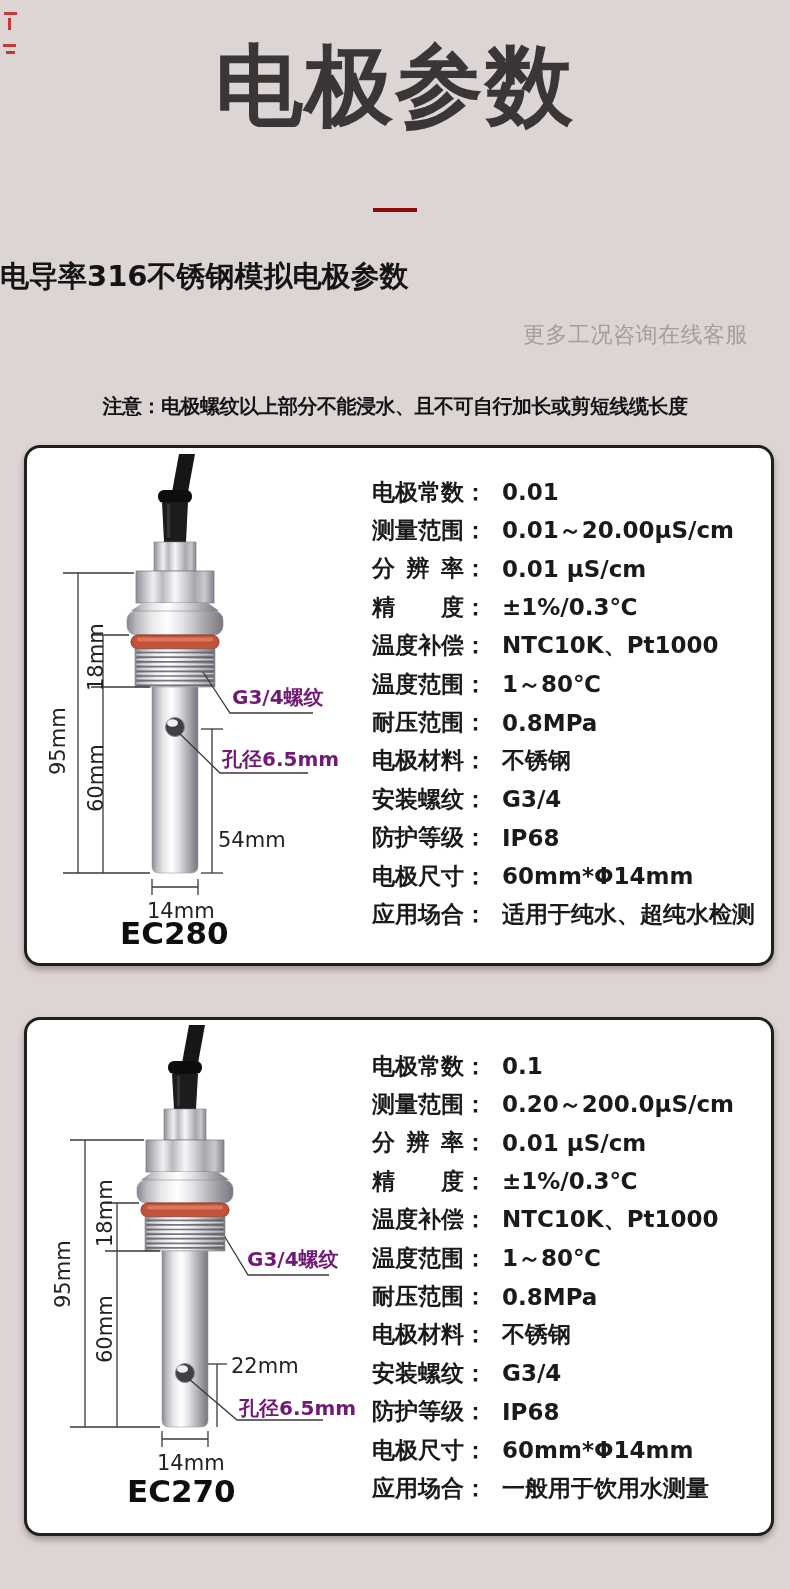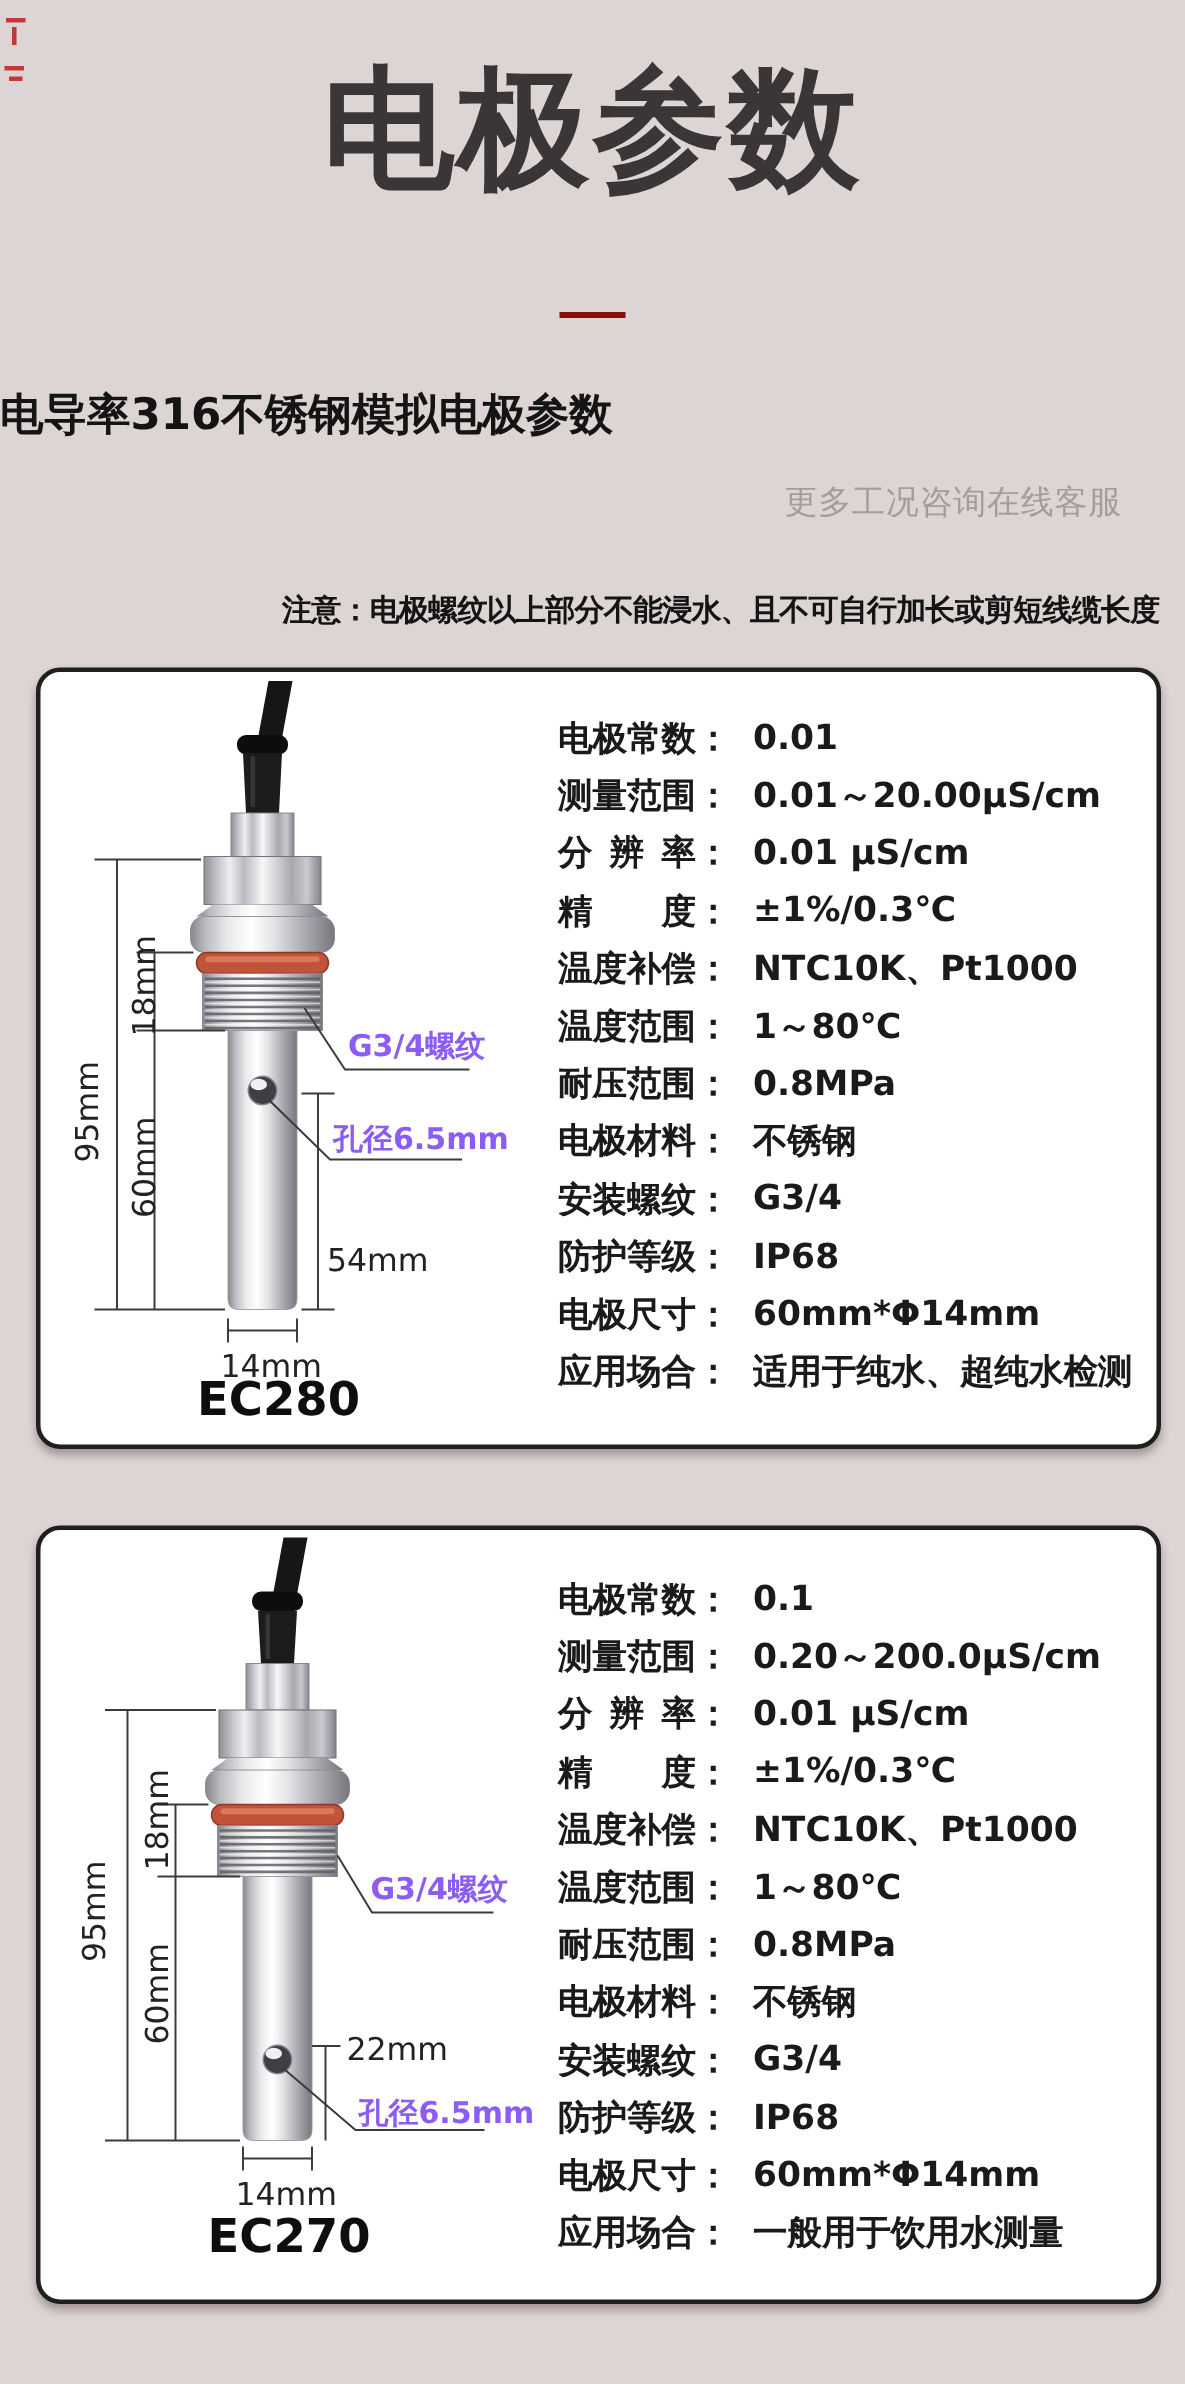--- a/index.html
+++ b/index.html
@@ -19,21 +19,21 @@
   .subtitle {
     position:absolute; top:257px; left:0; width:100%;
     text-align:left; font-size:29px; font-weight:700; color:#141414;
   }
   .consult {
     position:absolute; top:320px; right:42px;
     font-size:22px; font-weight:400; color:#a59c9c; letter-spacing:.5px;
   }
   .notice {
     position:absolute; top:393px; left:17px; width:756px;
-    text-align:right; font-size:20px; font-weight:700; color:#141414; letter-spacing:-.5px;
+    text-align:center; font-size:20px; font-weight:700; color:#141414; letter-spacing:-.5px;
   }
   .artifact { position:absolute; background:#c23a35; }
   .a1 { left:4px;  top:12px; width:13px; height:3px; }
   .a2 { left:8px;  top:18px; width:3px;  height:12px; }
   .a3 { left:3px;  top:44px; width:13px; height:3px; }
   .a4 { left:6px;  top:51px; width:9px;  height:3px; }
 
   
   .card {
     position:absolute; left:24px; width:744px; background:#ffffff;
@@ -49,32 +49,32 @@
   .card-2 .diagram { left:-12px; top:-3px; }
   .diagram svg { position:absolute; left:0; top:0; }
 
   .vlabel {
     position:absolute; width:56px; text-align:center; white-space:nowrap;
     font-size:21px; font-weight:500; color:#222;
     transform:rotate(-90deg);
   }
   .dlabel {
     position:absolute; white-space:nowrap;
-    font-size:20px; font-weight:600; color:#8b5cf6;
+    font-size:20px; font-weight:600; color:#701a75;
   }
   .mlabel {
     position:absolute; white-space:nowrap;
     font-size:21px; font-weight:400; color:#222;
   }
   .width-label {
     position:absolute; width:56px; text-align:center; white-space:nowrap;
     font-size:21px; font-weight:500; color:#222;
   }
   .model {
-    position:absolute; width:120px; text-align:right;
+    position:absolute; width:120px; text-align:left;
     font-size:31px; font-weight:800; color:#0e0e0e; letter-spacing:0;
   }
 
   
   .specs { position:absolute; left:345px; top:0; width:392px; }
   .card-1 .specs { padding-top:25px; }
   .card-2 .specs { padding-top:27px; }
   .spec-row {
     display:flex; align-items:center; height:38.4px;
     font-size:23px; font-weight:600; color:#1a1a1a;

